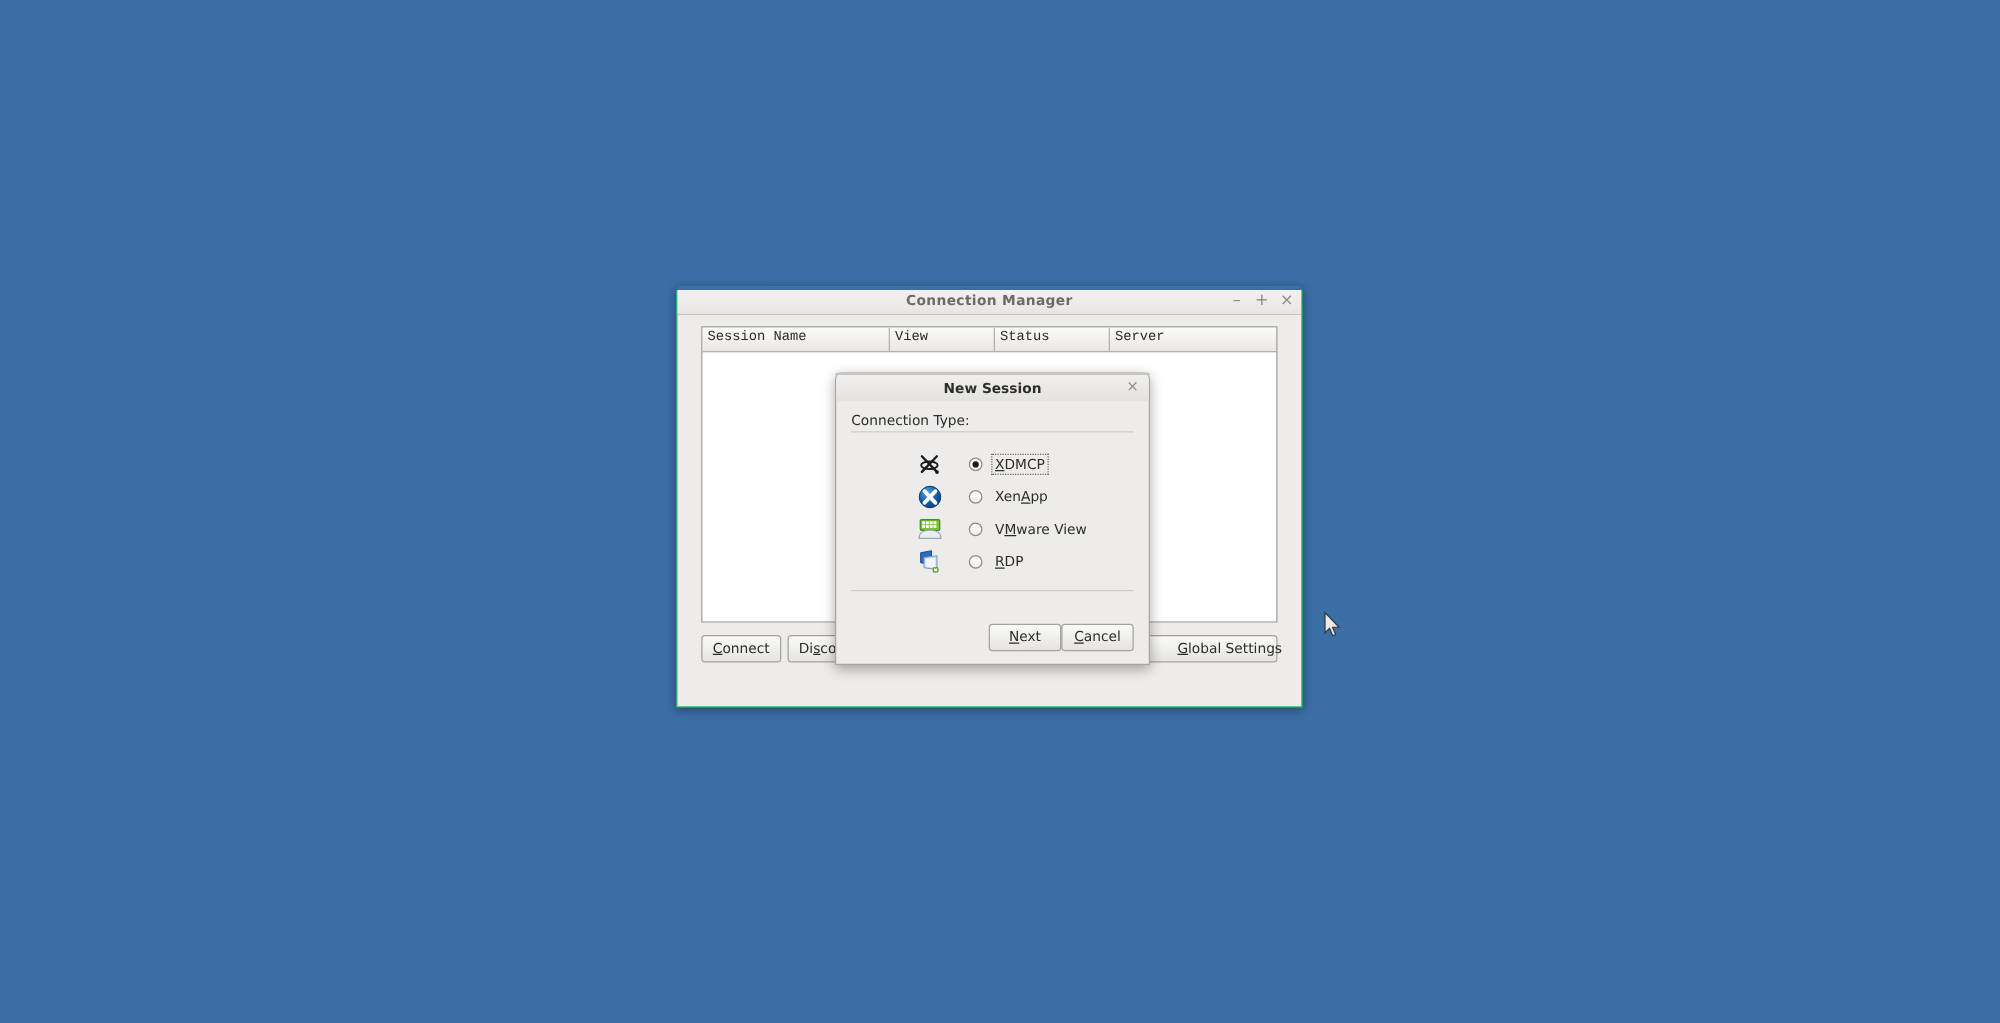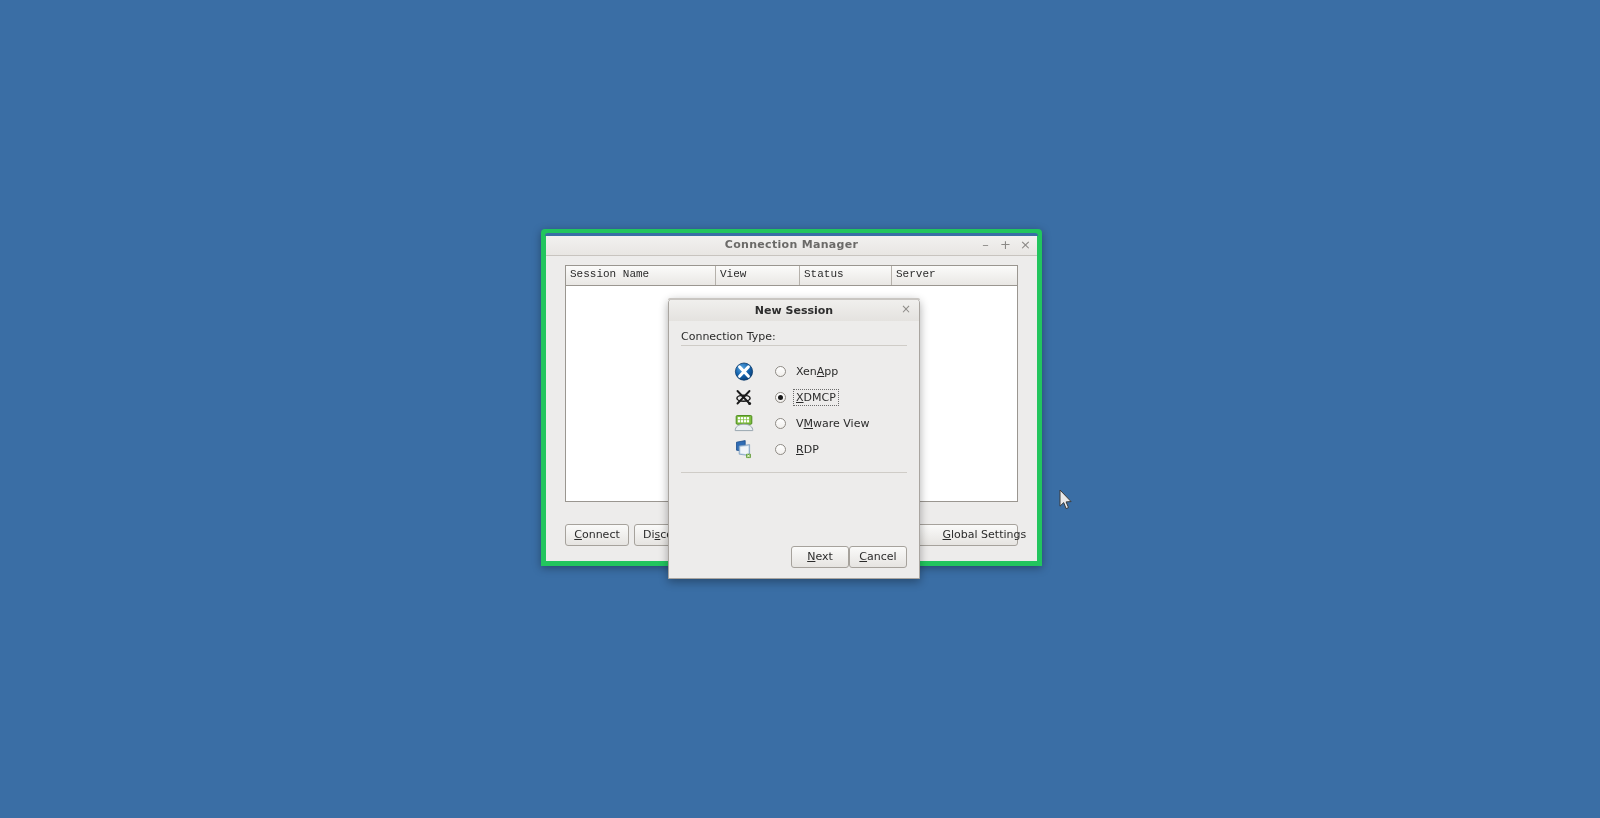--- a/index.html
+++ b/index.html
@@ -16,21 +16,21 @@
   }
 
   
   #app-window {
     position: absolute;
     left: 541px;
     top: 229px;
     width: 501px;
     height: 337px;
     background: #edeceb;
-    border: 5px solid #22c55e;
+    border: 1px solid #22c55e;
     border-radius: 4px 4px 0 0;
     box-shadow: 0 2px 8px rgba(0,0,0,0.35);
     box-sizing: border-box;
   }
   #app-titlebar {
     height: 21px;
     background: linear-gradient(to bottom, #f3f2f1 0%, #e8e6e3 100%);
     border-bottom: 1px solid #c8c4bf;
     border-radius: 3px 3px 0 0;
     position: relative;
@@ -110,21 +110,21 @@
   .col-head.c2 { width: 92px; }
   .col-head.c3 { flex: 1; border-right: none; }
   #list-rows {
     height: 216px;
     background: #ffffff;
   }
 
   
   #button-bar {
     display: flex;
-    margin-top: 22px;
+    margin-top: 10px;
     gap: 5px;
     align-items: center;
   }
   .btn {
     background: linear-gradient(to bottom, #fafaf9 0%, #e6e4e1 100%);
     border: 1px solid #a6a29c;
     border-radius: 3px;
     font-size: 11px;
     color: #2b2b2b;
     height: 22px;
@@ -139,21 +139,21 @@
   .btn.wide { min-width: 68px; padding-left: 29px; }
   .btn.bottom { min-width: 64px; }
   .btn .mn { text-decoration: underline; }
 
   
   #new-session-dialog {
     position: absolute;
     left: 668px;
     top: 298px;
     width: 252px;
-    height: 281px;
+    height: 234px;
     background: #edeceb;
     border: 1px solid #a9a5a0;
     border-radius: 5px 5px 0 0;
     box-shadow: 0 3px 10px rgba(0,0,0,0.33);
     box-sizing: border-box;
     z-index: 20;
   }
   #dlg-titlebar {
     height: 22px;
     background: linear-gradient(to bottom, #f1f0ee 0%, #e4e2df 100%);
@@ -321,55 +321,55 @@
   <div id="dlg-titlebar">
     <span class="dlg-title">New Session</span>
     <span id="dlg-close">×</span>
   </div>
 
   <div id="dlg-body">
     <div class="conn-label">Connection Type:</div>
     <hr class="sep">
 
     <div id="type-list">
+
+      <div class="type-row">
+        <span class="type-icon">
+          <svg class="ico-svg" width="22" height="22" viewBox="0 0 22 22">
+            <g stroke="#1c1c1c" stroke-width="1.9" fill="none" stroke-linecap="round">
+              <path d="M4.5 5 L16.5 17.5"></path>
+              <path d="M16.5 5 L4.5 17.5"></path>
+            </g>
+            <ellipse cx="10.5" cy="12.2" rx="6.6" ry="3.0" fill="none" stroke="#1c1c1c" stroke-width="1.5"></ellipse>
+            <circle cx="16.6" cy="17.6" r="1.5" fill="#1c1c1c"></circle>
+          </svg>
+        </span>
+        <span class="type-radio-wrap">
+          <span class="radio checked"></span>
+          <span class="type-label focused"><span class="mn">X</span><span>DMCP</span></span>
+        </span>
+      </div>
 
       <div class="type-row">
         <span class="type-icon">
           <svg class="ico-svg" width="22" height="22" viewBox="0 0 22 22">
             <defs>
               <radialGradient id="xenGrad" cx="38%" cy="30%" r="75%">
                 <stop offset="0%" stop-color="#5ba6e0"></stop>
                 <stop offset="55%" stop-color="#1565b0"></stop>
                 <stop offset="100%" stop-color="#0b3f75"></stop>
               </radialGradient>
             </defs>
             <circle cx="11" cy="11.6" r="8.6" fill="url(#xenGrad)" stroke="#0a3a6b" stroke-width="0.8"></circle>
             <path d="M6.6 6.9 L15.4 16.3 M15.4 6.9 L6.6 16.3" stroke="#ffffff" stroke-width="3.0" stroke-linecap="round" fill="none"></path>
           </svg>
         </span>
         <span class="type-radio-wrap">
           <span class="radio"></span>
           <span class="type-label"><span>Xen</span><span class="mn">A</span><span>pp</span></span>
-        </span>
-      </div>
-
-      <div class="type-row">
-        <span class="type-icon">
-          <svg class="ico-svg" width="22" height="22" viewBox="0 0 22 22">
-            <g stroke="#1c1c1c" stroke-width="1.9" fill="none" stroke-linecap="round">
-              <path d="M4.5 5 L16.5 17.5"></path>
-              <path d="M16.5 5 L4.5 17.5"></path>
-            </g>
-            <ellipse cx="10.5" cy="12.2" rx="6.6" ry="3.0" fill="none" stroke="#1c1c1c" stroke-width="1.5"></ellipse>
-            <circle cx="16.6" cy="17.6" r="1.5" fill="#1c1c1c"></circle>
-          </svg>
-        </span>
-        <span class="type-radio-wrap">
-          <span class="radio checked"></span>
-          <span class="type-label focused"><span class="mn">X</span><span>DMCP</span></span>
         </span>
       </div>
 
       <div class="type-row">
         <span class="type-icon">
           <svg class="ico-svg" width="22" height="22" viewBox="0 0 22 22">
             <rect x="3.2" y="3.6" width="15.6" height="8.6" rx="1" fill="#7fbf3f" stroke="#4a8a1c" stroke-width="1"></rect>
             <g fill="#ffffff">
               <rect x="4.8" y="5.1" width="2.3" height="2.3"></rect>
               <rect x="7.8" y="5.1" width="2.3" height="2.3"></rect>

